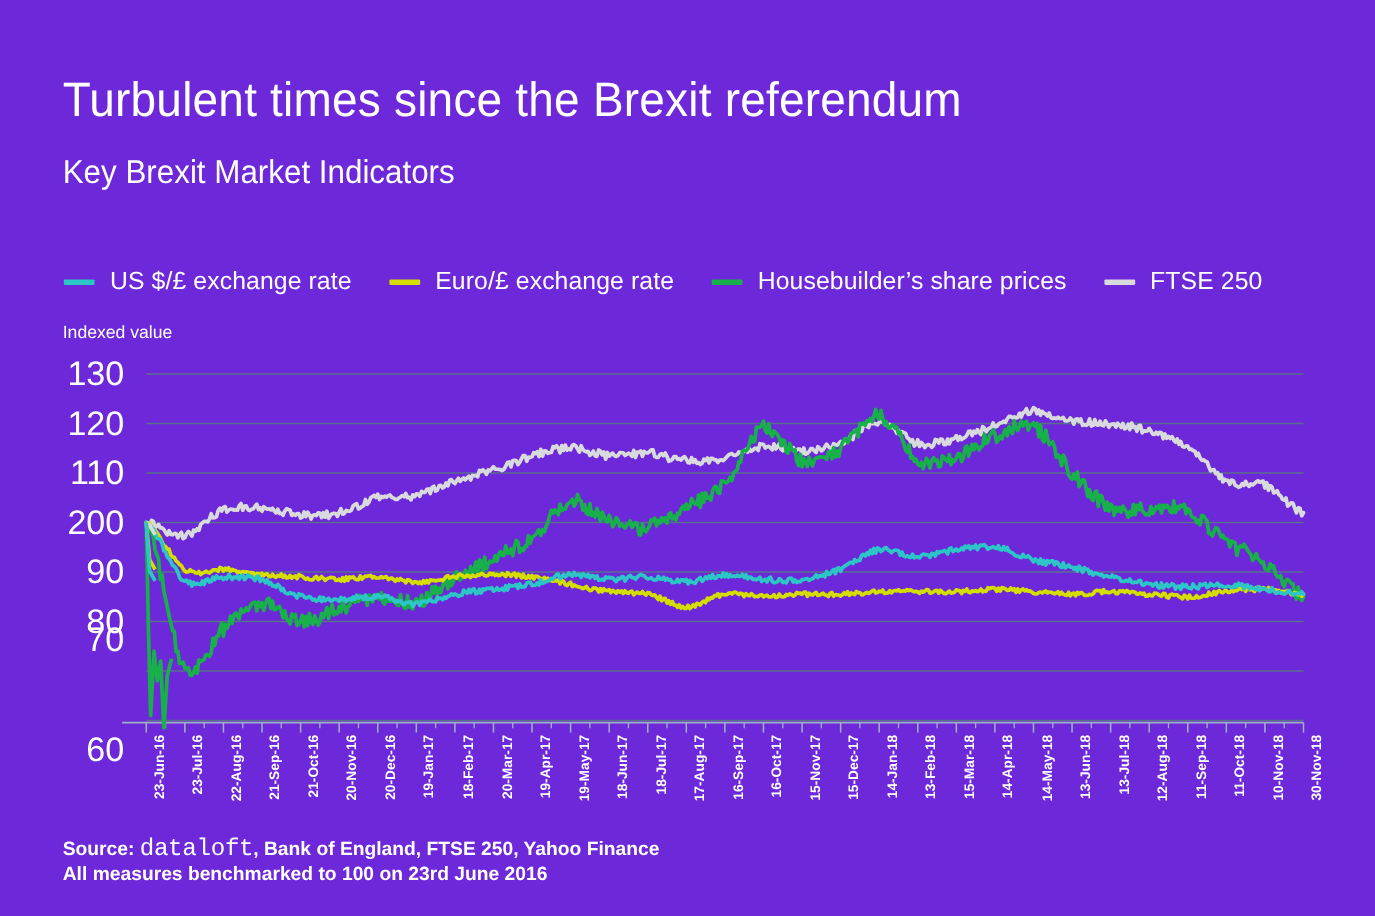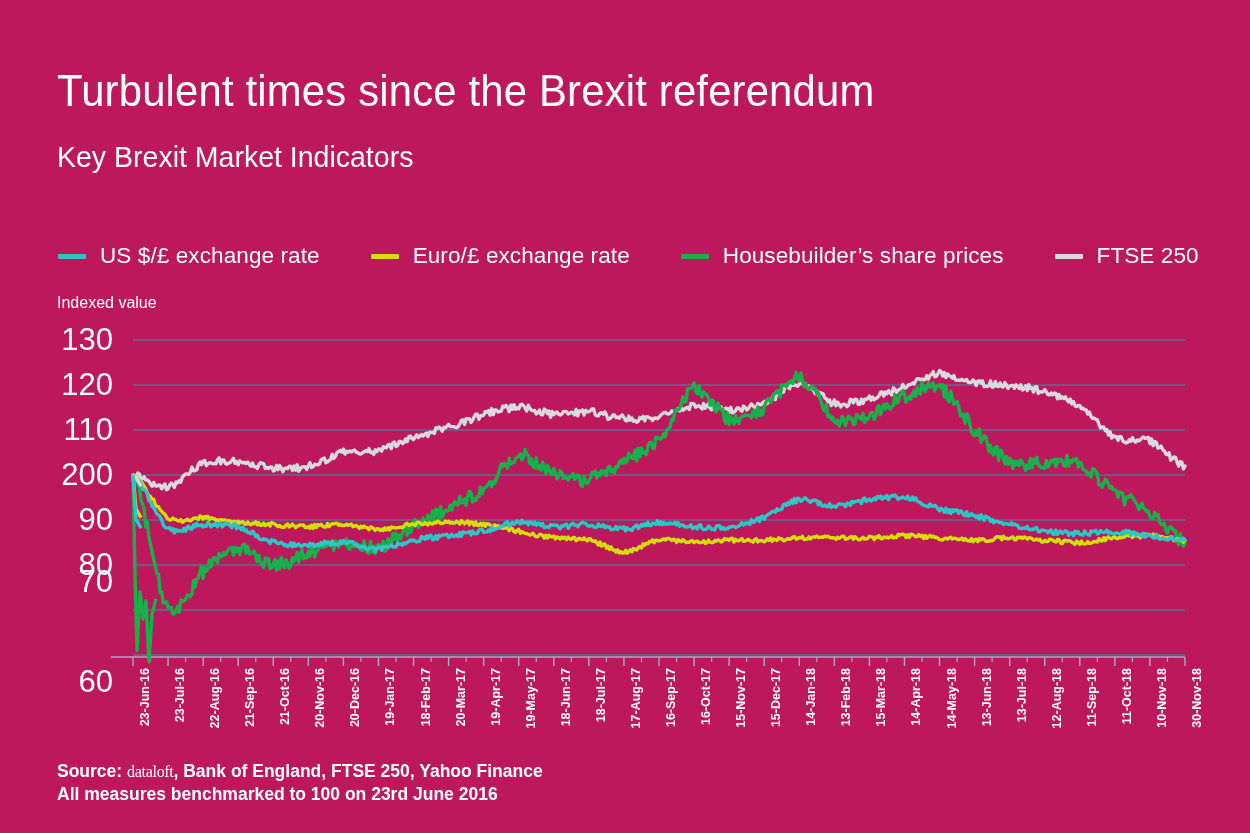--- a/index.html
+++ b/index.html
@@ -11,21 +11,21 @@
     width: 1250px;
     height: 833px;
     overflow: hidden;
     font-family: "Liberation Sans", sans-serif;
     color: #ffffff;
     position: relative;
   }
   #page {
     position: absolute;
     inset: 0;
-    background: #be185d;
+    background: #6d28d9;
   }
 
   
   .title {
     position: absolute;
     left: 57px;
     top: 66px;
     font-size: 44px;
     font-weight: 300;
     letter-spacing: 0.2px;
@@ -46,21 +46,21 @@
     transform-origin: left center;
   }
 
   
   .legend {
     position: absolute;
     left: 58px;
     top: 243px;
     display: flex;
     align-items: flex-start;
-    gap: 17px;
+    gap: 0px;
     white-space: nowrap;
   }
   .legend-item {
     display: flex;
     align-items: center;
     margin-right: 34px;
   }
   .legend-swatch {
     width: 28px;
     height: 5px;
@@ -134,23 +134,23 @@
   .footer {
     position: absolute;
     left: 57px;
     top: 760px;
     font-size: 17.5px;
     font-weight: 700;
     color: #ffffff;
     line-height: 23px;
   }
   .footer .brand {
-    font-family: Liberation Serif, serif;
-    font-weight: 400;
-    font-size: 16px;
+    font-family: Liberation Mono, monospace;
+    font-weight: 400;
+    font-size: 22px;
     letter-spacing: -0.3px;
   }
   .footer-line2 {
     display: block;
   }
 </style>
 </head>
 <body>
 
 <div id="page">

